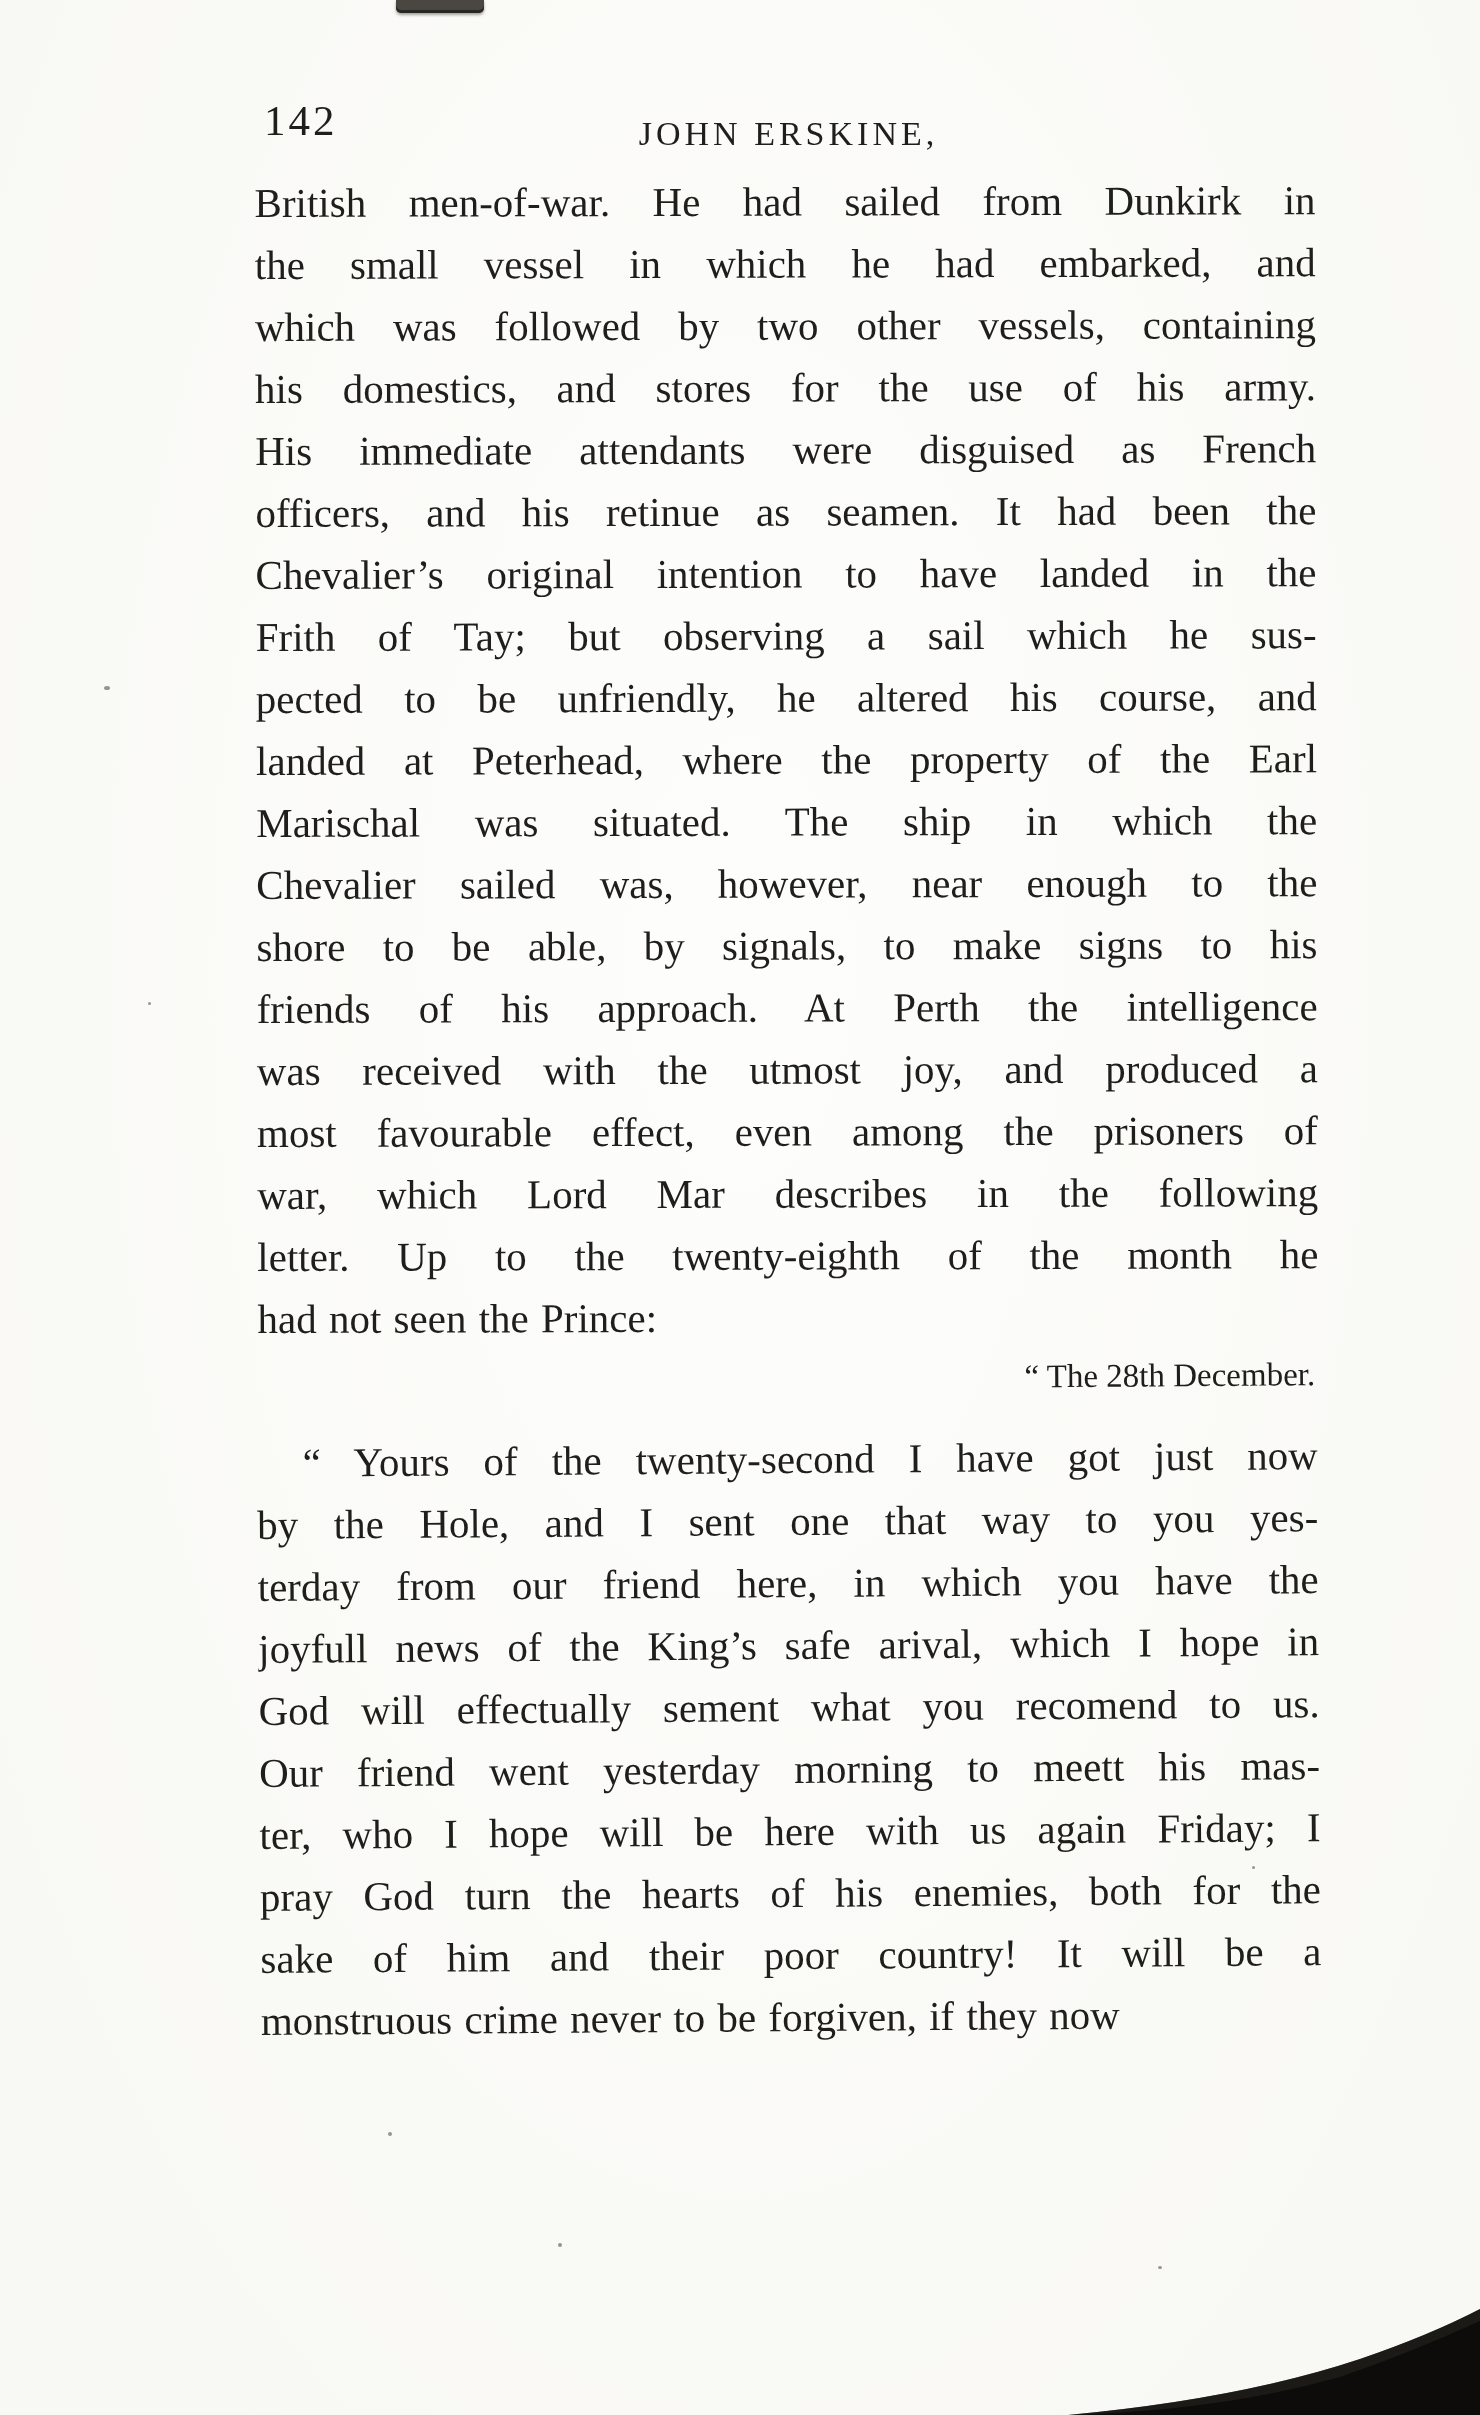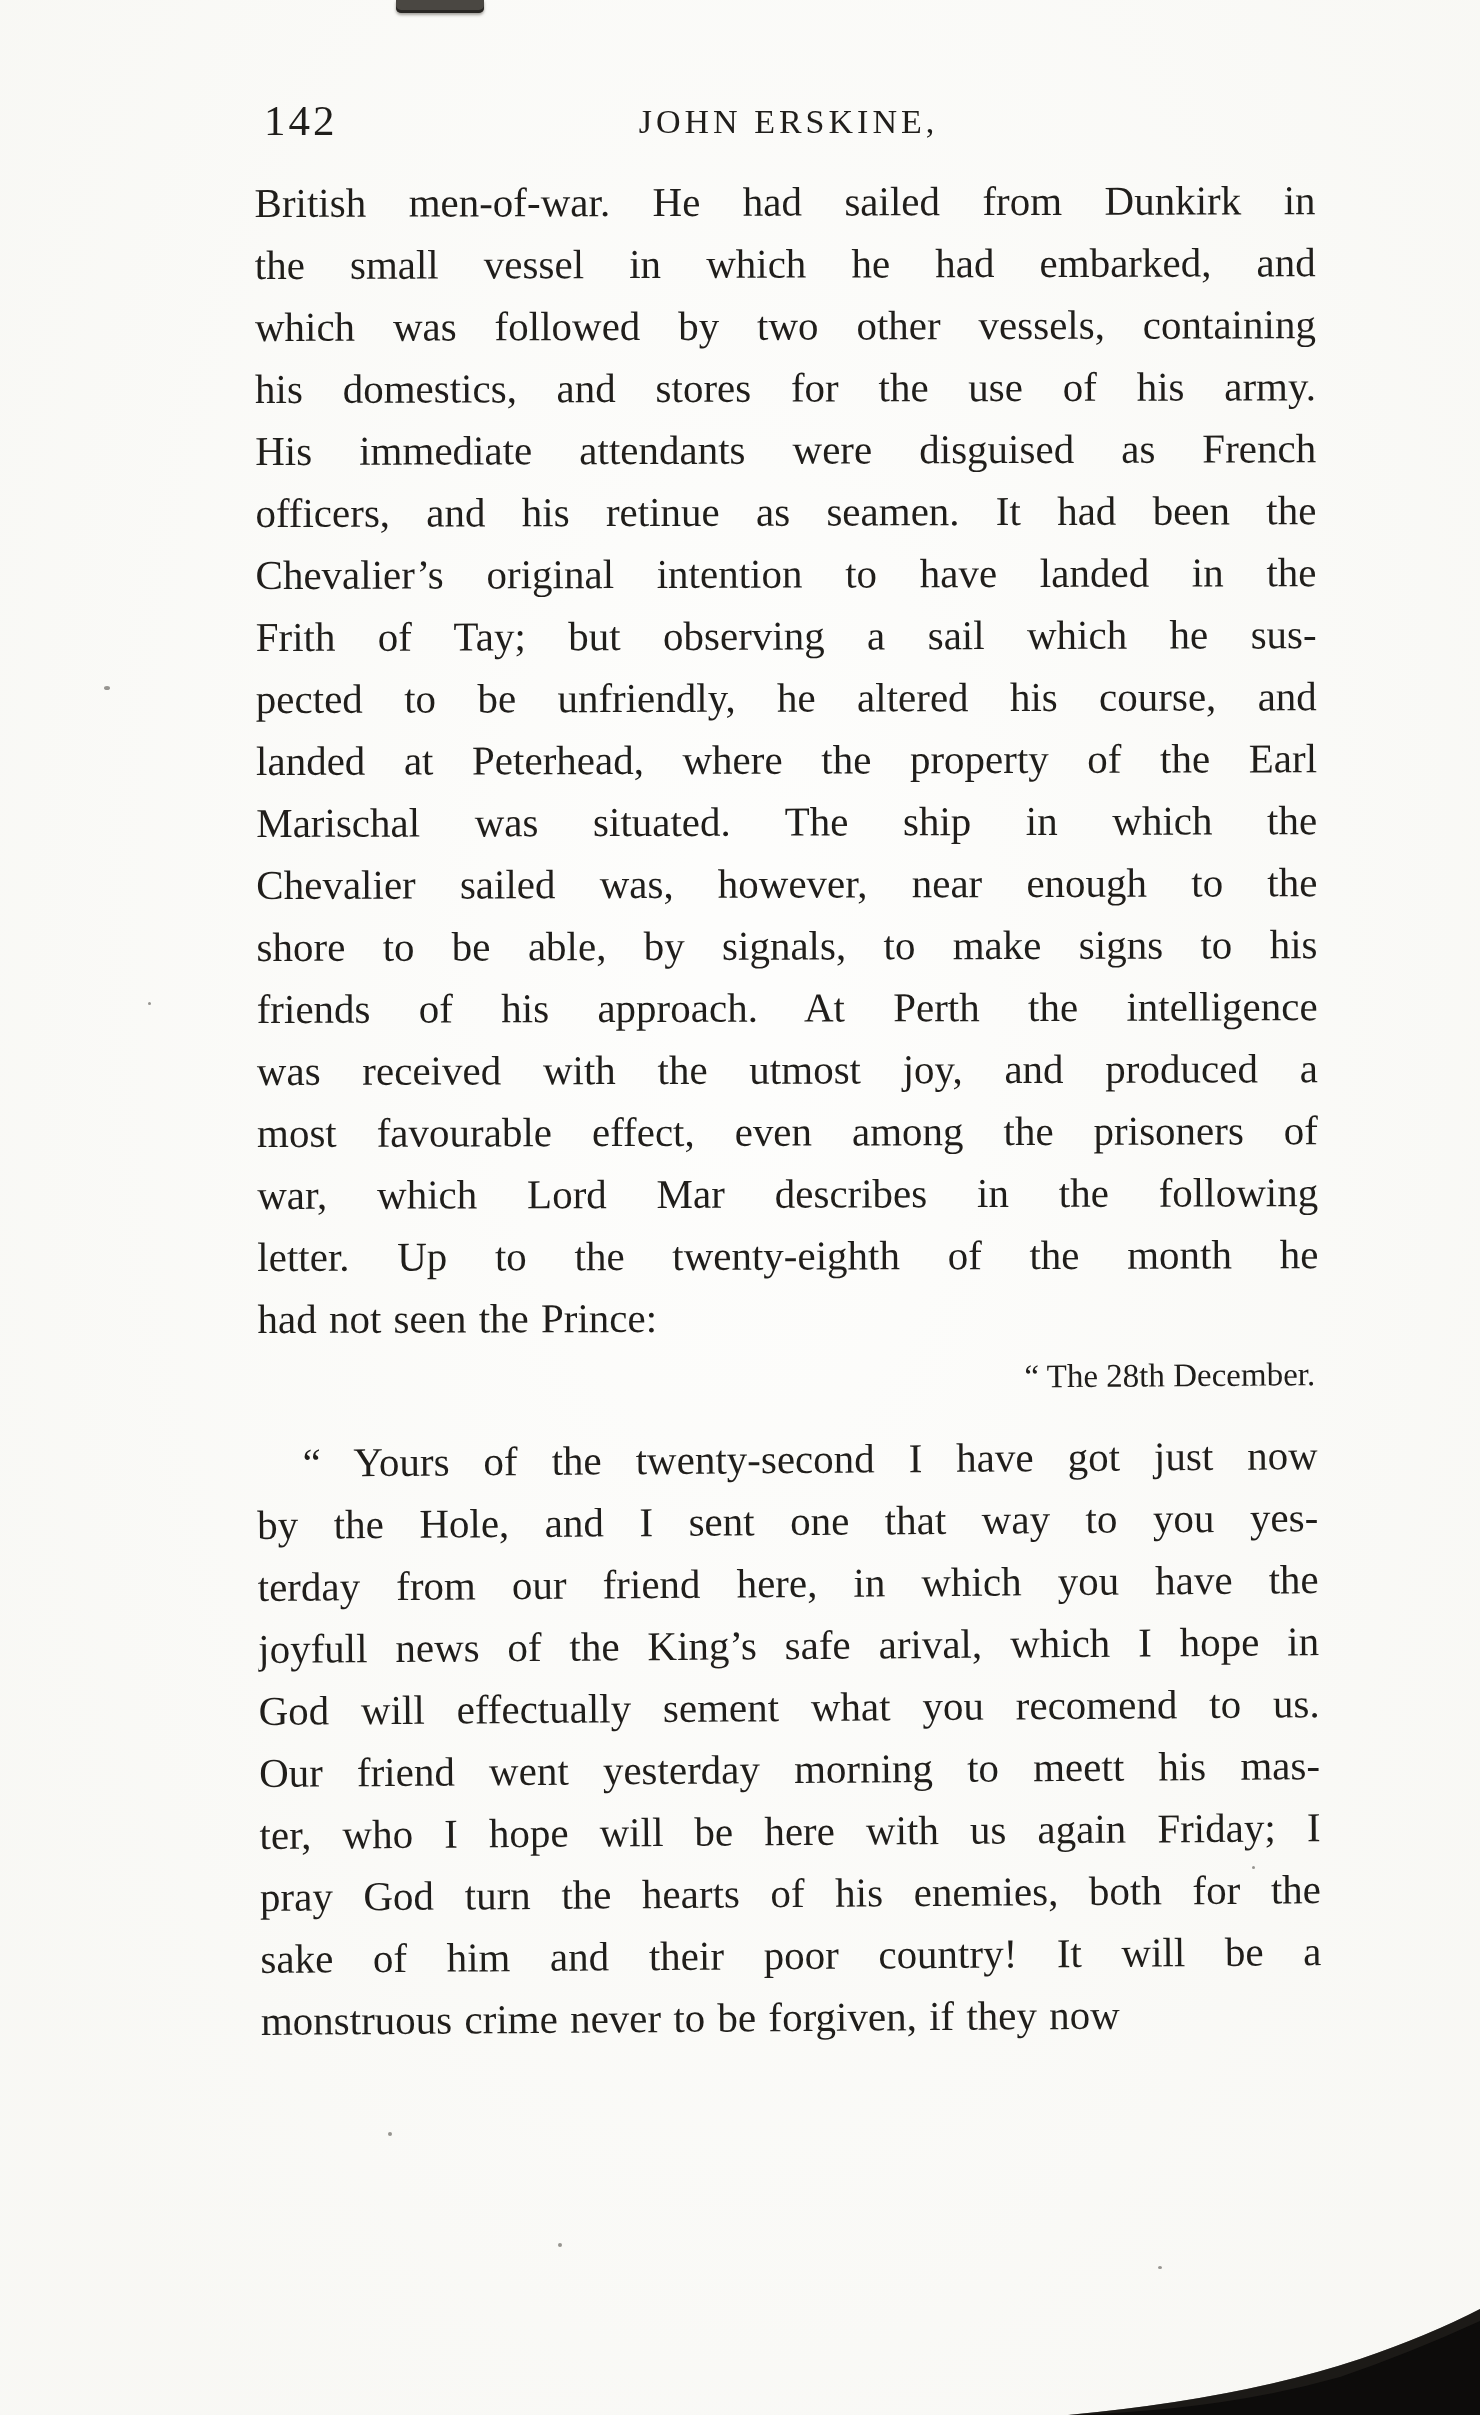--- a/index.html
+++ b/index.html
@@ -36,21 +36,21 @@
     position: absolute;
     left: 6px;
     top: 0;
     font-size: 43px;
     letter-spacing: 3px;
   }
   .head-title {
     position: absolute;
     left: 0;
     right: 0;
-    top: 7px;
+    top: 19px;
     text-align: center;
     font-size: 34px;
     letter-spacing: 4px;
   }
 
   
   .text-block {
     position: absolute;
     top: 172px;
     left: 256px;

